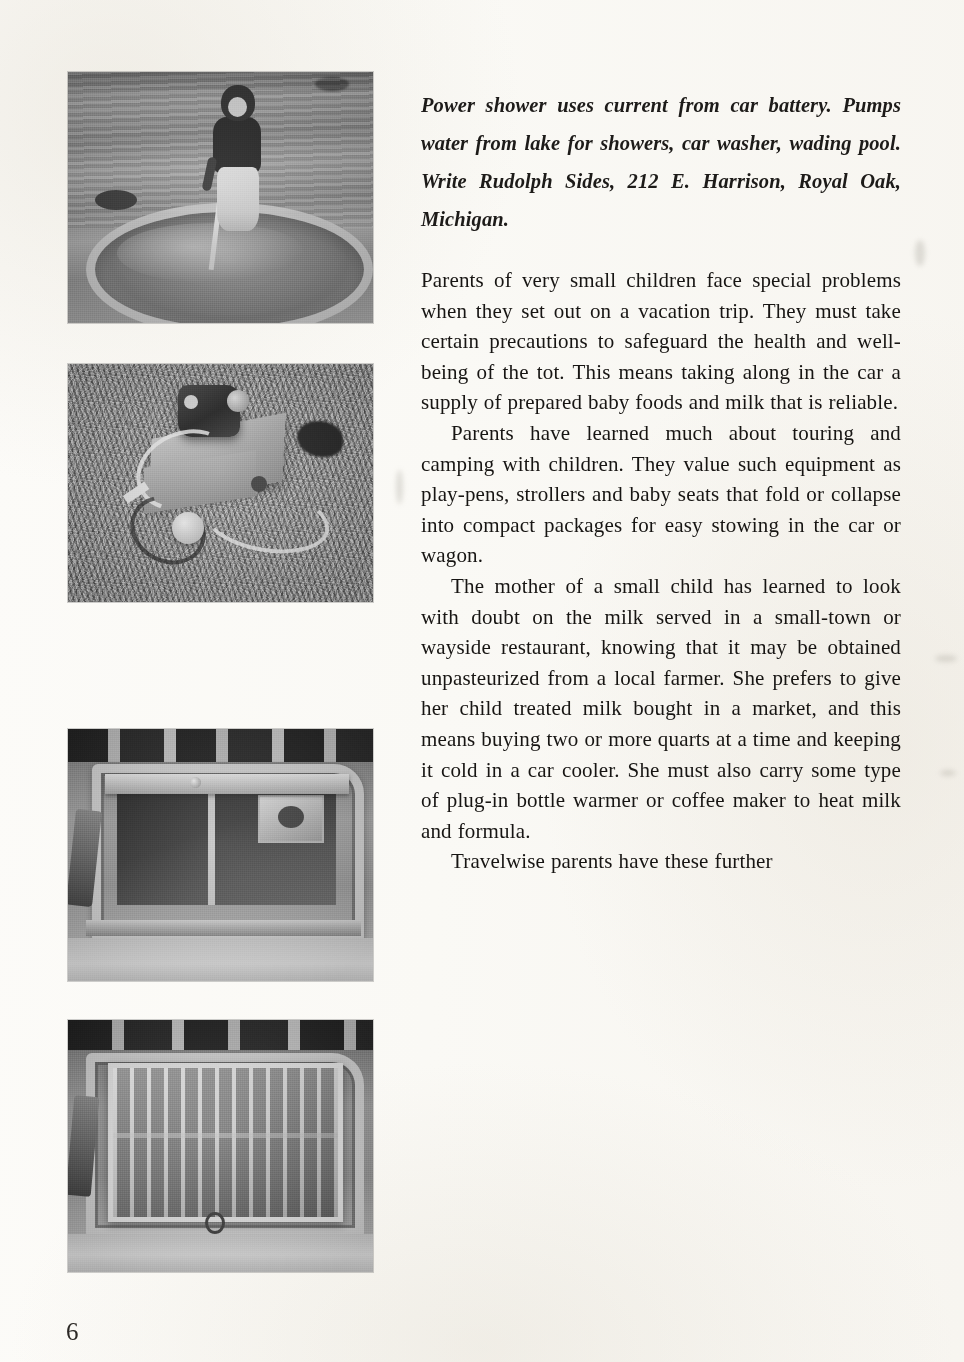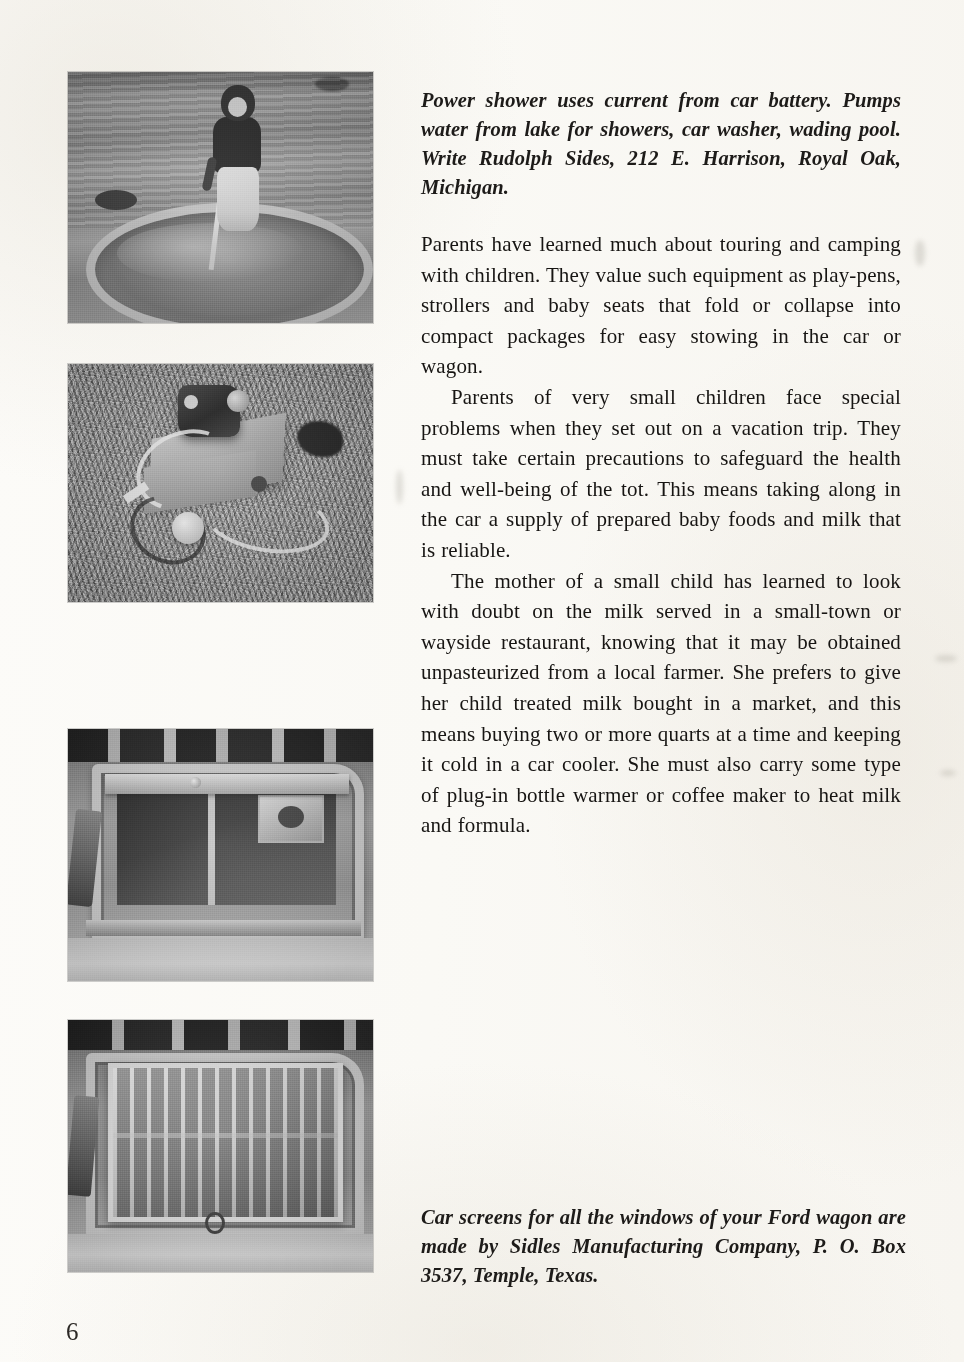--- a/index.html
+++ b/index.html
@@ -341,21 +341,21 @@
   .text-col {
     position: absolute;
     left: 421px;
     top: 86px;
     width: 480px;
   }
   .caption {
     font-style: italic;
     font-weight: 700;
     font-size: 20.5px;
-    line-height: 29px;
+    line-height: 38px;
     text-align: justify;
     text-justify: inter-word;
     letter-spacing: .1px;
     color: #1d1b19;
     margin: 0;
   }
   .caption:last-child { text-align: justify; }
   .body-block { margin-top: 27px; }
   .body-p {
     font-size: 21px;
@@ -470,29 +470,27 @@
       </div>
       <div class="grain"></div>
       <div class="vignette"></div>
     </div>
 
   </div>
 
   <div class="text-col">
     <p class="caption">Power shower uses current from car battery. Pumps water from lake for showers, car washer, wading pool. Write Rudolph Sides, 212 E. Harrison, Royal Oak, Michigan.</p>
     <div class="body-block">
+      <p class="body-p">Parents of very small children face special problems when they set out on a vacation trip. They must take certain precautions to safeguard the health and well-being of the tot. This means taking along in the car a supply of prepared baby foods and milk that is reliable.</p>
       <p class="body-p">Parents have learned much about touring and camping with children. They value such equipment as play-pens, strollers and baby seats that fold or collapse into compact packages for easy stowing in the car or wagon.</p>
-      <p class="body-p">Parents of very small children face special problems when they set out on a vacation trip. They must take certain precautions to safeguard the health and well-being of the tot. This means taking along in the car a supply of prepared baby foods and milk that is reliable.</p>
       <p class="body-p">The mother of a small child has learned to look with doubt on the milk served in a small-town or wayside restaurant, knowing that it may be obtained unpasteurized from a local farmer. She prefers to give her child treated milk bought in a market, and this means buying two or more quarts at a time and keeping it cold in a car cooler. She must also carry some type of plug-in bottle warmer or coffee maker to heat milk and formula.</p>
+      <p class="body-p">Travelwise parents have these further</p>
     </div>
   </div>
 
-  <div class="caption-bottom">
-    <p class="caption">Car screens for all the windows of your Ford wagon are made by Sidles Manufacturing Company, P. O. Box 3537, Temple, Texas.</p>
-  </div>
 
   <div class="page-number">6</div>
 
   <div class="smudge" style="left:935px; top:655px; width:22px; height:7px;"></div>
   <div class="smudge" style="left:940px; top:770px; width:16px; height:6px;"></div>
   <div class="smudge" style="left:915px; top:240px; width:10px; height:26px;"></div>
   <div class="smudge" style="left:396px; top:470px; width:7px; height:34px;"></div>
 </div>
 
 </body></html>

